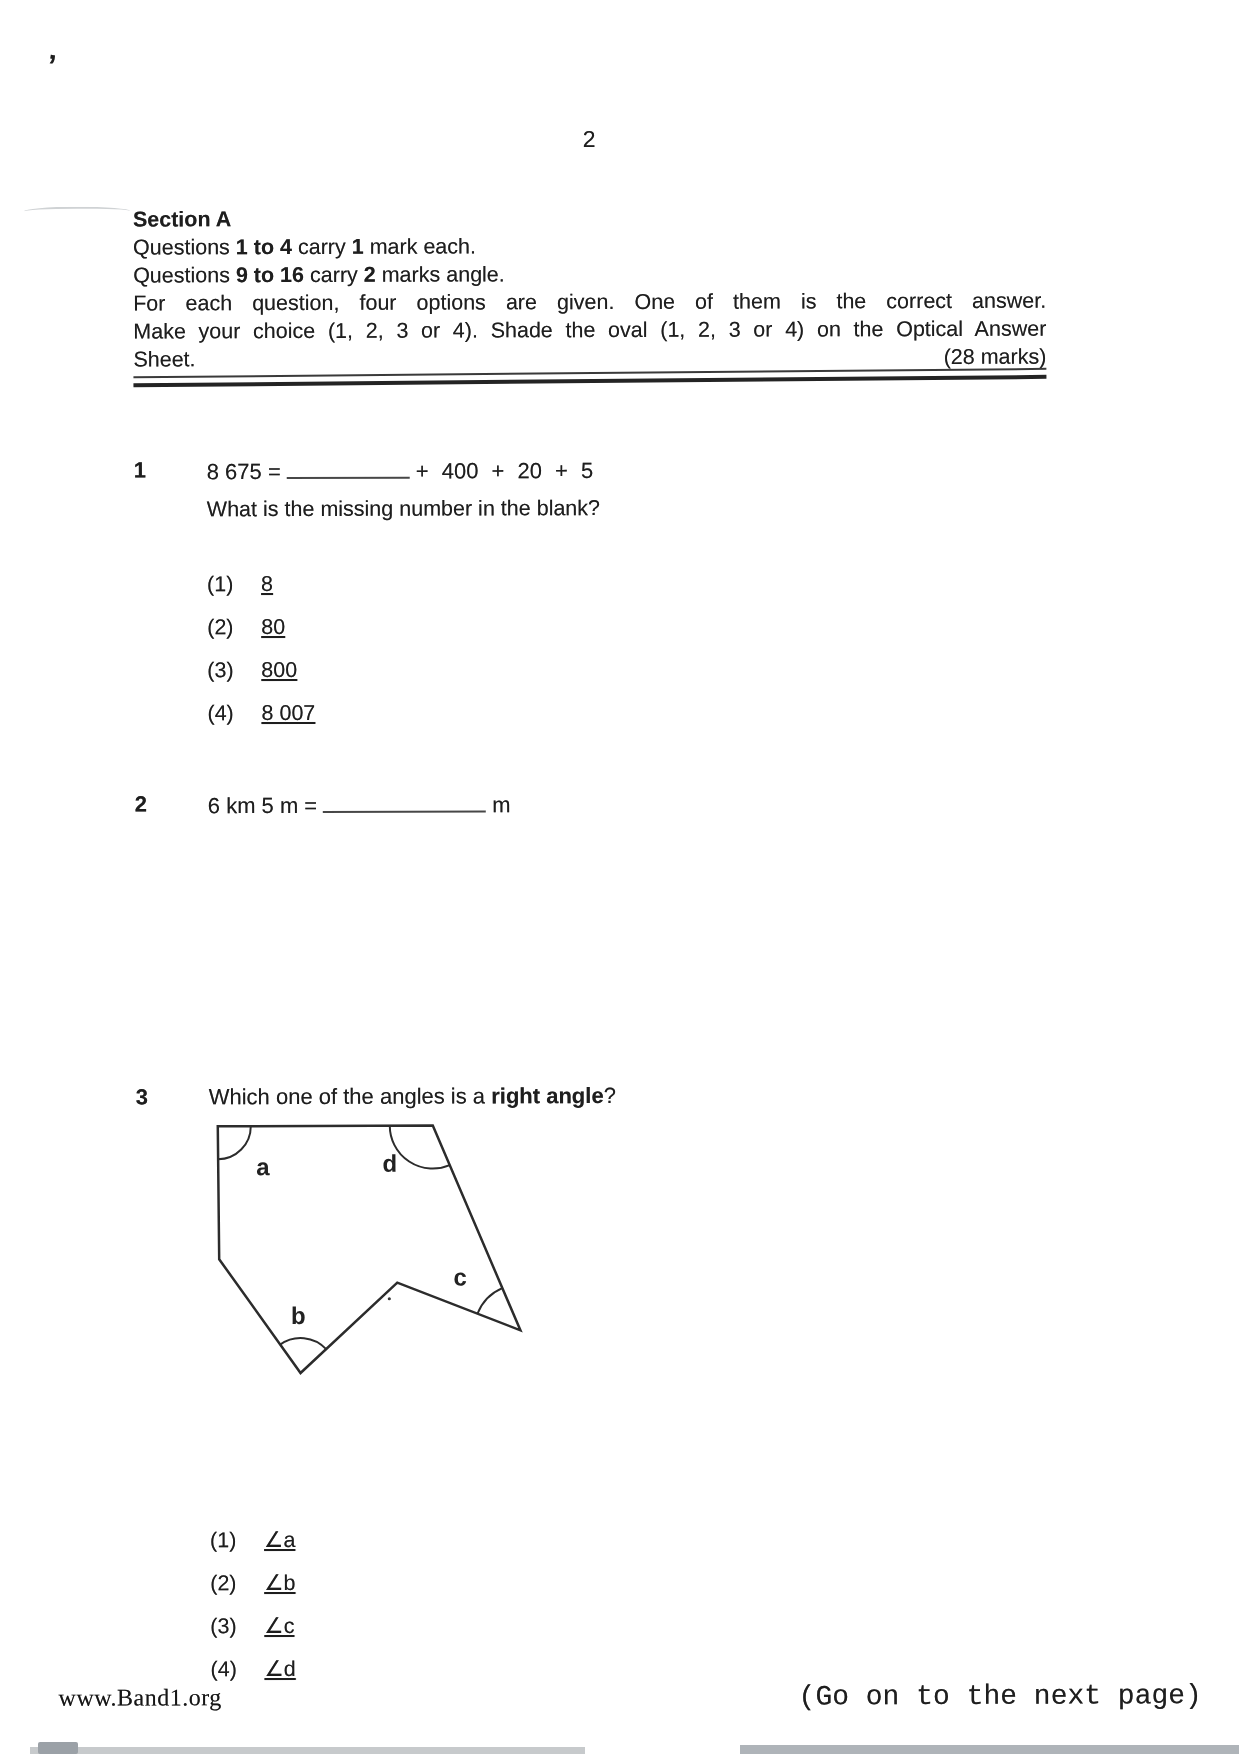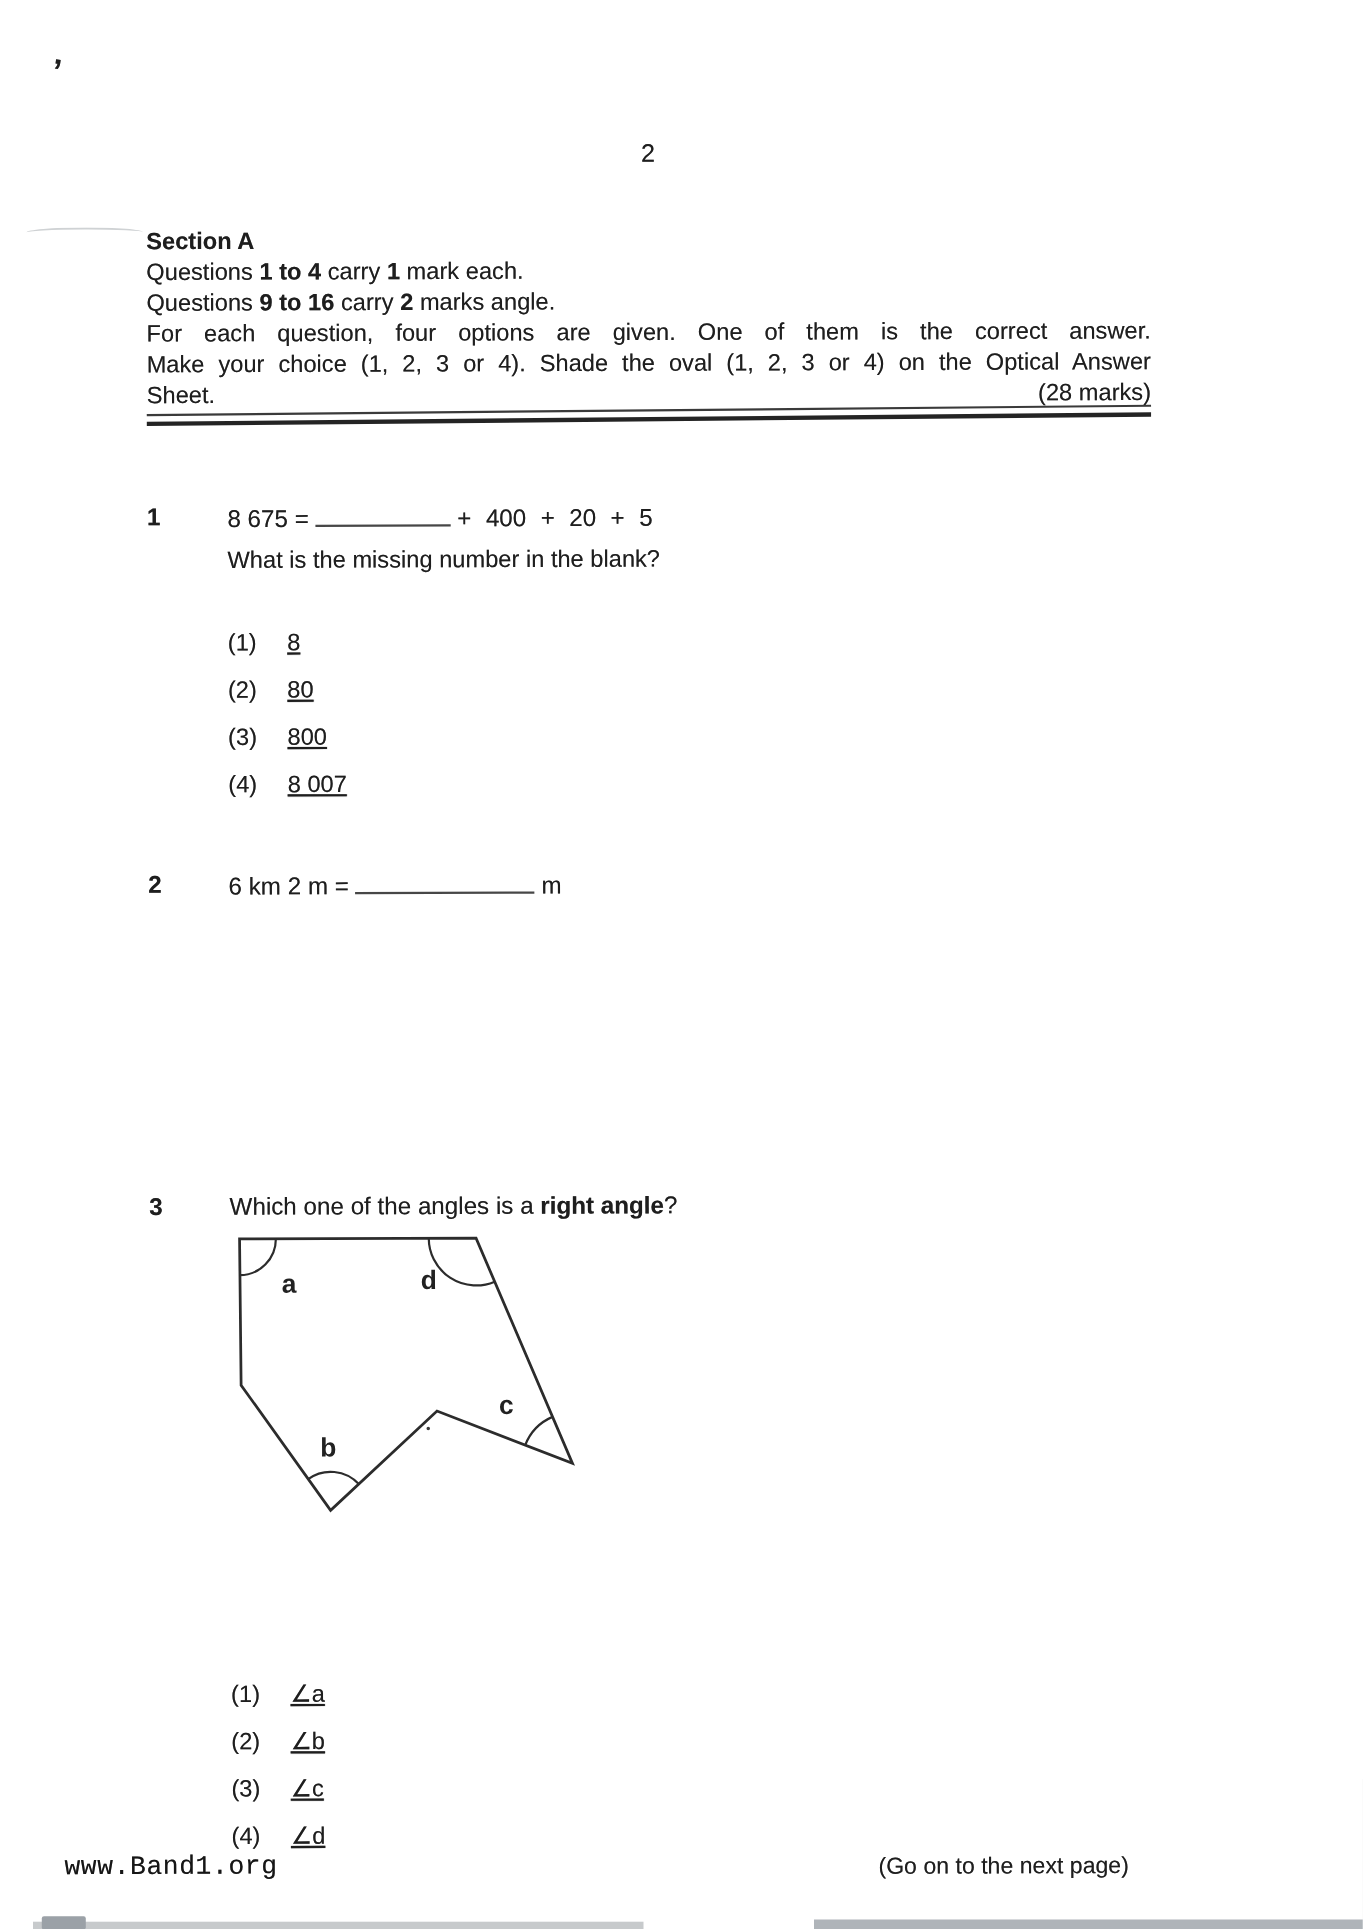--- a/index.html
+++ b/index.html
@@ -26,23 +26,23 @@
   .stem { font-size:22px; }
   .blank { display:inline-block; border-bottom:2px solid #474747; height:0.95em; margin:0 6px; }
   .sp-wide { word-spacing:7px; }
   .opts { position:absolute; left:208px; font-size:21.5px;
           text-shadow:0 0 0.6px rgba(25,25,25,0.55);text-decoration:underline; }
   .opt { height:43px; line-height:27px; white-space:nowrap; }
   .opt.h42 { height:42px; }
   .opt-num { display:inline-block; width:54px; }
   .figure { position:absolute; left:200px; top:1105px; width:340px; height:290px; }
   .figure text { font:700 24px "Liberation Sans","DejaVu Sans",sans-serif; fill:#222; }
-  .foot-left { left:56px; top:1683px; font-family:Liberation Mono, monospace;
+  .foot-left { left:56px; top:1683px; font-family:Liberation Serif, serif;
                font-size:24px; letter-spacing:0.5px; color:#161616; }
-  .foot-right { left:796px; top:1684px; width:252px; font-size:21px; }
+  .foot-right { left:796px; top:1684px; width:252px; font-size:28px;font-family:Liberation Mono, monospace; }
   .strip { position:absolute; }
   .artifact-squiggle { position:absolute; left:26px; top:205px; width:106px; height:7px;
                        border-top:2px solid #cfd2d4; border-radius:50%; }
   .corner-mark { left:50px; top:50px; font-size:30px; font-weight:700; transform:rotate(8deg); }
 </style>
 </head>
 <body>
 
 <div class="page">
   <div class="tilt">
@@ -78,21 +78,21 @@
       </div>
       <div class="opt">
         <span class="opt-num">(3)</span><span>800</span>
       </div>
       <div class="opt">
         <span class="opt-num">(4)</span><span>8 007</span>
       </div>
     </div>
 
     <div class="t stem qnum" style="left:135px; top:789px;">2</div>
-    <div class="t stem" style="left:208px; top:789px;"><span>6 km 2 m =</span><span class="blank" style="width: 163px;"></span><span>m</span></div>
+    <div class="t stem" style="left:208px; top:789px;"><span>6 km 5 m =</span><span class="blank" style="width: 163px;"></span><span>m</span></div>
 
     <div class="t stem qnum" style="left:135px; top:1082px;">3</div>
     <div class="t stem" style="left:208px; top:1082px;"><span>Which one of the angles is a </span><span class="b">right angle</span><span>?</span></div>
 
     <svg class="figure" viewBox="0 0 340 290">
       <polygon points="17,20 232,20 319,225 196,177 99,267 18,153" fill="none" stroke="#2c2c2c" stroke-width="2.5" stroke-linejoin="miter"></polygon>
       <path d="M 50 20 A 33 33 0 0 1 17 53" fill="none" stroke="#2c2c2c" stroke-width="2"></path>
       <path d="M 189 20 A 43 43 0 0 0 248.8 59.6" fill="none" stroke="#2c2c2c" stroke-width="2"></path>
       <path d="M 78.7 238.5 A 35 35 0 0 1 124.7 243.2" fill="none" stroke="#2c2c2c" stroke-width="2"></path>
       <path d="M 276.1 208.3 A 46 46 0 0 1 301 182.7" fill="none" stroke="#2c2c2c" stroke-width="2"></path>

